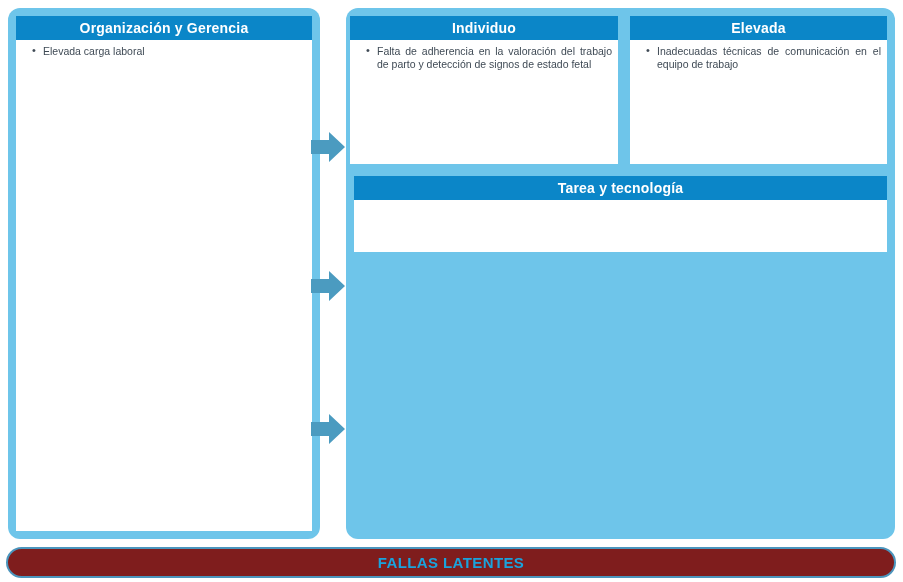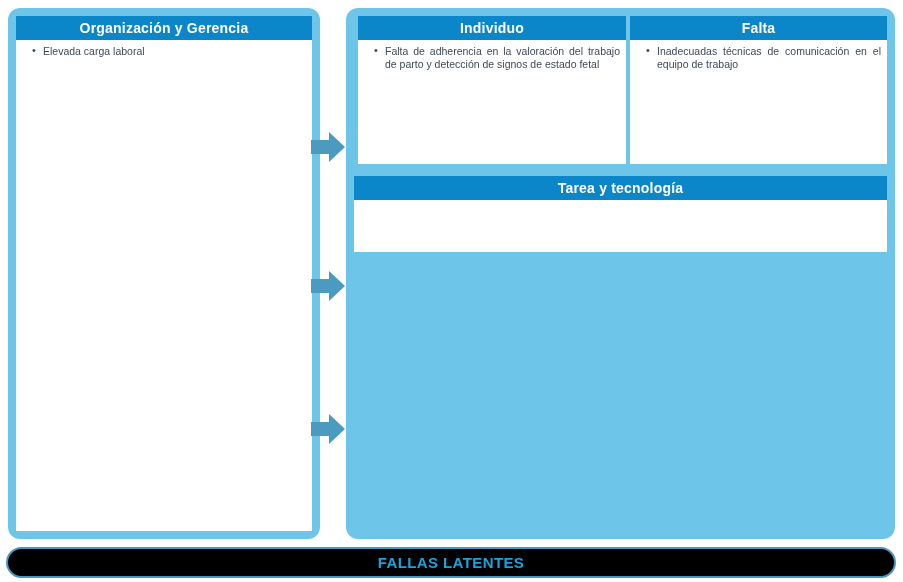--- a/index.html
+++ b/index.html
@@ -88,21 +88,21 @@
     top: -1px;
     color: #3f4a55;
     font-size: 11px;
   }
 
   
   #left-card { position: absolute; left: 8px; top: 8px; width: 296px; height: 515px; }
   #left-card .card-body li { text-align: left; }
 
   
-  #card-individuo { position: absolute; left: 12px;   top: 8px;  width: 268px; height: 148px; }
+  #card-individuo { position: absolute; left: 4px;   top: 8px;  width: 268px; height: 148px; }
   #card-equipo    { position: absolute; left: 284px; top: 8px;  width: 257px; height: 148px; }
   #card-tarea     { position: absolute; left: 8px;   top: 168px; width: 533px; height: 76px; }
   #card-tarea .card-body li { text-align: left; }
 
   
   .arrow {
     position: absolute;
     width: 34px;
     height: 32px;
   }
@@ -113,21 +113,21 @@
   
   #footer {
     position: absolute;
     left: 6px;
     top: 547px;
     width: 890px;
     height: 31px;
     border: 2px solid #4b95bd;
     border-radius: 16px;
     box-sizing: border-box;
-    background: #000000;
+    background: #7f1d1d;
     display: flex;
     align-items: center;
     justify-content: center;
   }
   #footer-label {
     color: #1aa3dd;
     font-weight: bold;
     font-size: 15px;
     letter-spacing: .4px;
   }
@@ -153,21 +153,21 @@
   <div class="card" id="card-individuo">
     <div class="card-header">Individuo</div>
     <div class="card-body">
       <ul class="bullets">
         <li>Falta de adherencia en la valoración del trabajo de parto y detección de signos de estado fetal</li>
       </ul>
     </div>
   </div>
 
   <div class="card" id="card-equipo">
-    <div class="card-header">Falta</div>
+    <div class="card-header">Elevada</div>
     <div class="card-body">
       <ul class="bullets">
         <li>Inadecuadas técnicas de comunicación en el equipo de trabajo</li>
       </ul>
     </div>
   </div>
 
   <div class="card" id="card-tarea">
     <div class="card-header">Tarea y tecnología</div>
   </div>

